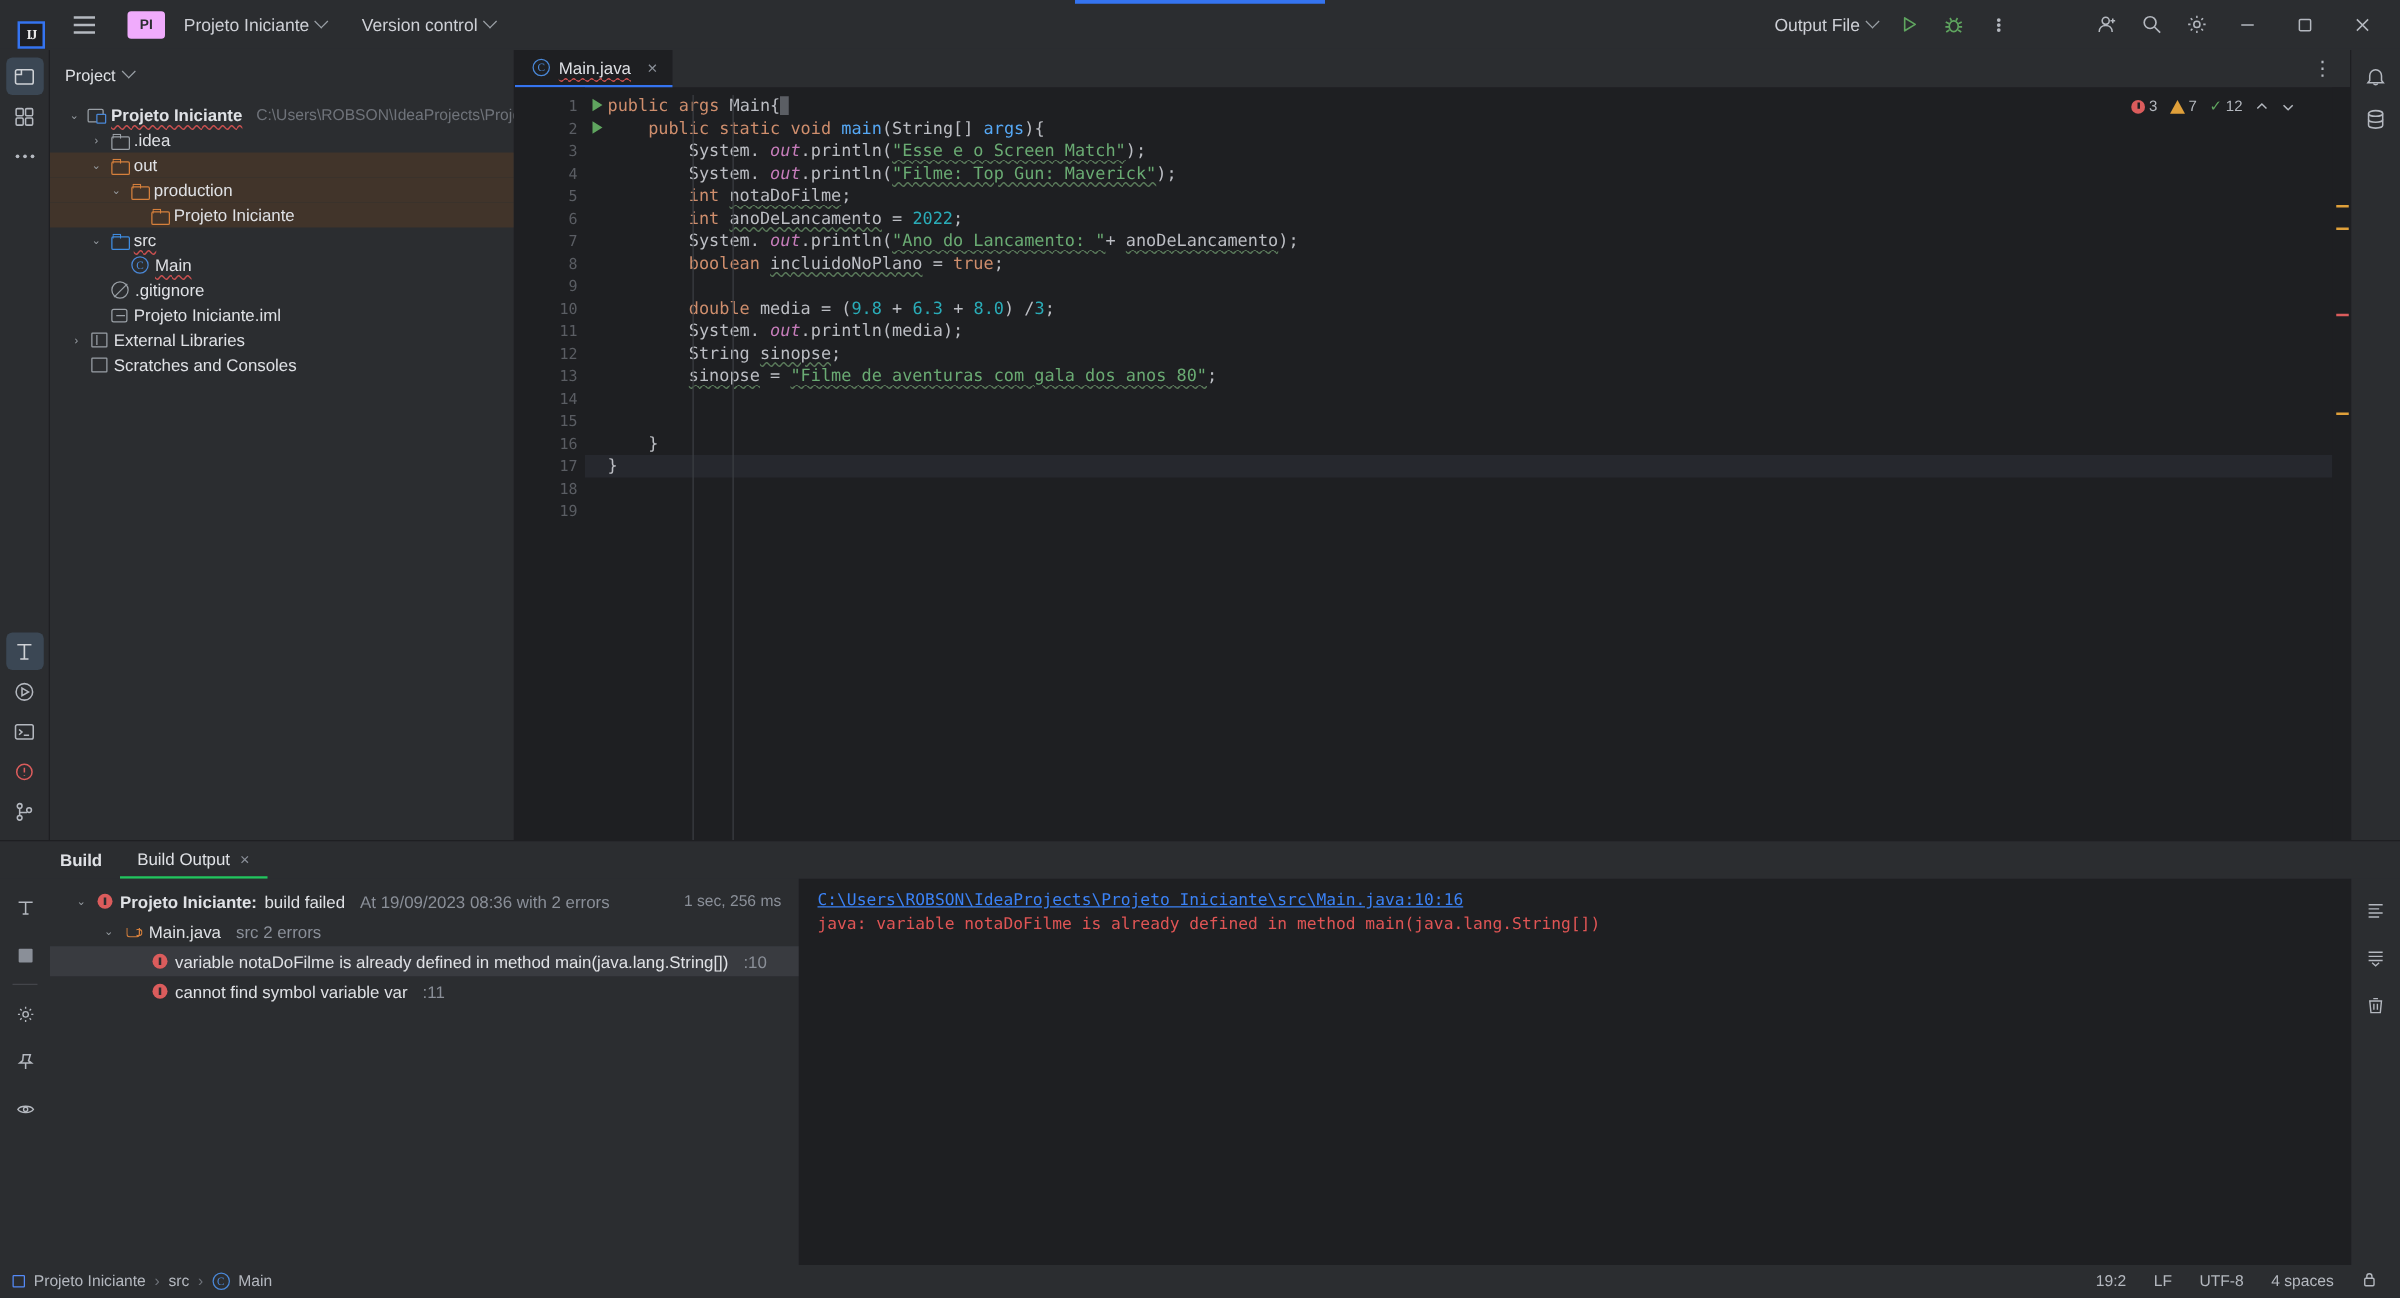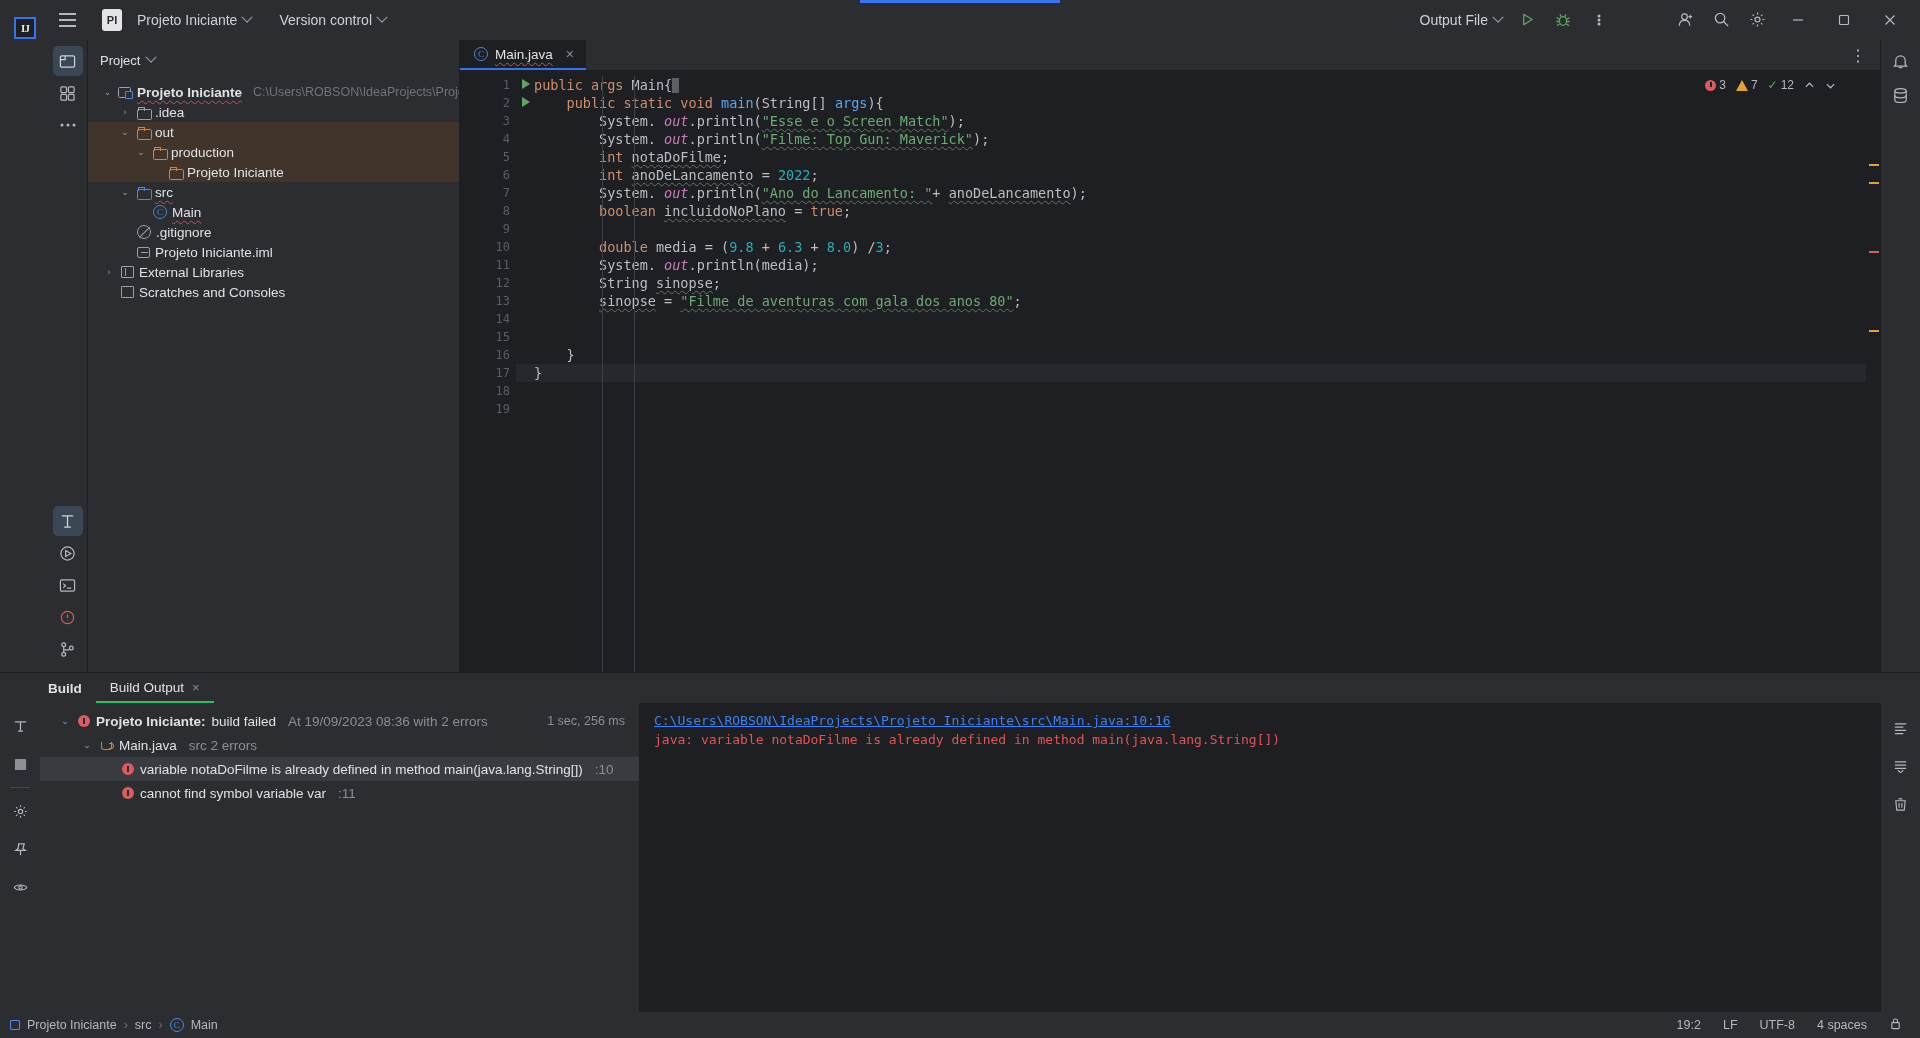--- a/index.html
+++ b/index.html
@@ -23,37 +23,37 @@
     width: 22px; height: 22px; margin: 16px 6px 0 6px;
     border: 2px solid #3574f0; background: #1e1f22;
     display: flex; align-items: center; justify-content: center;
     font-family: Liberation Serif, serif; font-size: 11px; color: #e8e8e8; font-weight: bold;
     letter-spacing: -1px;
   }
   .burger { width: 30px; height: 30px; display: flex; flex-direction: column; justify-content: center;
             align-items: center; gap: 4px; margin-left: 8px; cursor: pointer; }
   .burger span { display: block; width: 17px; height: 2px; background: #b4b8bf; }
   .proj-badge {
-    width: 20px; height: 22px; background: #e5e5e5; color: #2b2d30;
+    width: 30px; height: 22px; background: #f0abfc; color: #2b2d30;
     font-size: 11px; font-weight: bold; display:flex; align-items:center; justify-content:center;
     border-radius: 3px; margin-left: 18px; margin-right: 7px;
   }
   .tb-item { font-size: 14px; color: #ced0d6; display: flex; align-items: center; gap: 6px;
              padding: 4px 6px; border-radius: 4px; cursor: pointer; white-space: nowrap; }
   .chev { display:inline-block; width: 8px; height: 8px; border-right: 1.6px solid #9aa0a6;
           border-bottom: 1.6px solid #9aa0a6; transform: rotate(45deg) translate(-2px,-2px); }
   .tb-spacer { flex: 1; }
   .tb-right { display: flex; align-items: center; gap: 2px; }
   .icon-btn { width: 34px; height: 30px; display: flex; align-items: center; justify-content: center;
               border-radius: 4px; cursor: pointer; }
   .win-btn { width: 44px; height: 40px; display:flex; align-items:center; justify-content:center; cursor:pointer;}
   .tb-progress { position:absolute; left: 860px; top: 0; width: 200px; height: 3px; background: #3574f0; }
 
   
-  .body { flex: 1; display: flex; min-height: 0; padding-left: 48px; }
+  .body { flex: 1; display: flex; min-height: 0; }
 
   
   .rail { width: 40px; background: #2b2d30; display: flex; flex-direction: column;
           align-items: center; padding-top: 6px; gap: 2px; border-right: 1px solid #1e1f22;}
   .rail-bottom { margin-top: auto; padding-bottom: 8px; display: flex; flex-direction: column; gap: 2px; align-items:center;}
   .rail-btn { width: 30px; height: 30px; display:flex; align-items:center; justify-content:center;
               border-radius:5px; cursor:pointer; color:#b4b8bf; }
   .rail-btn.active { background: #3b4754; }
 
   

